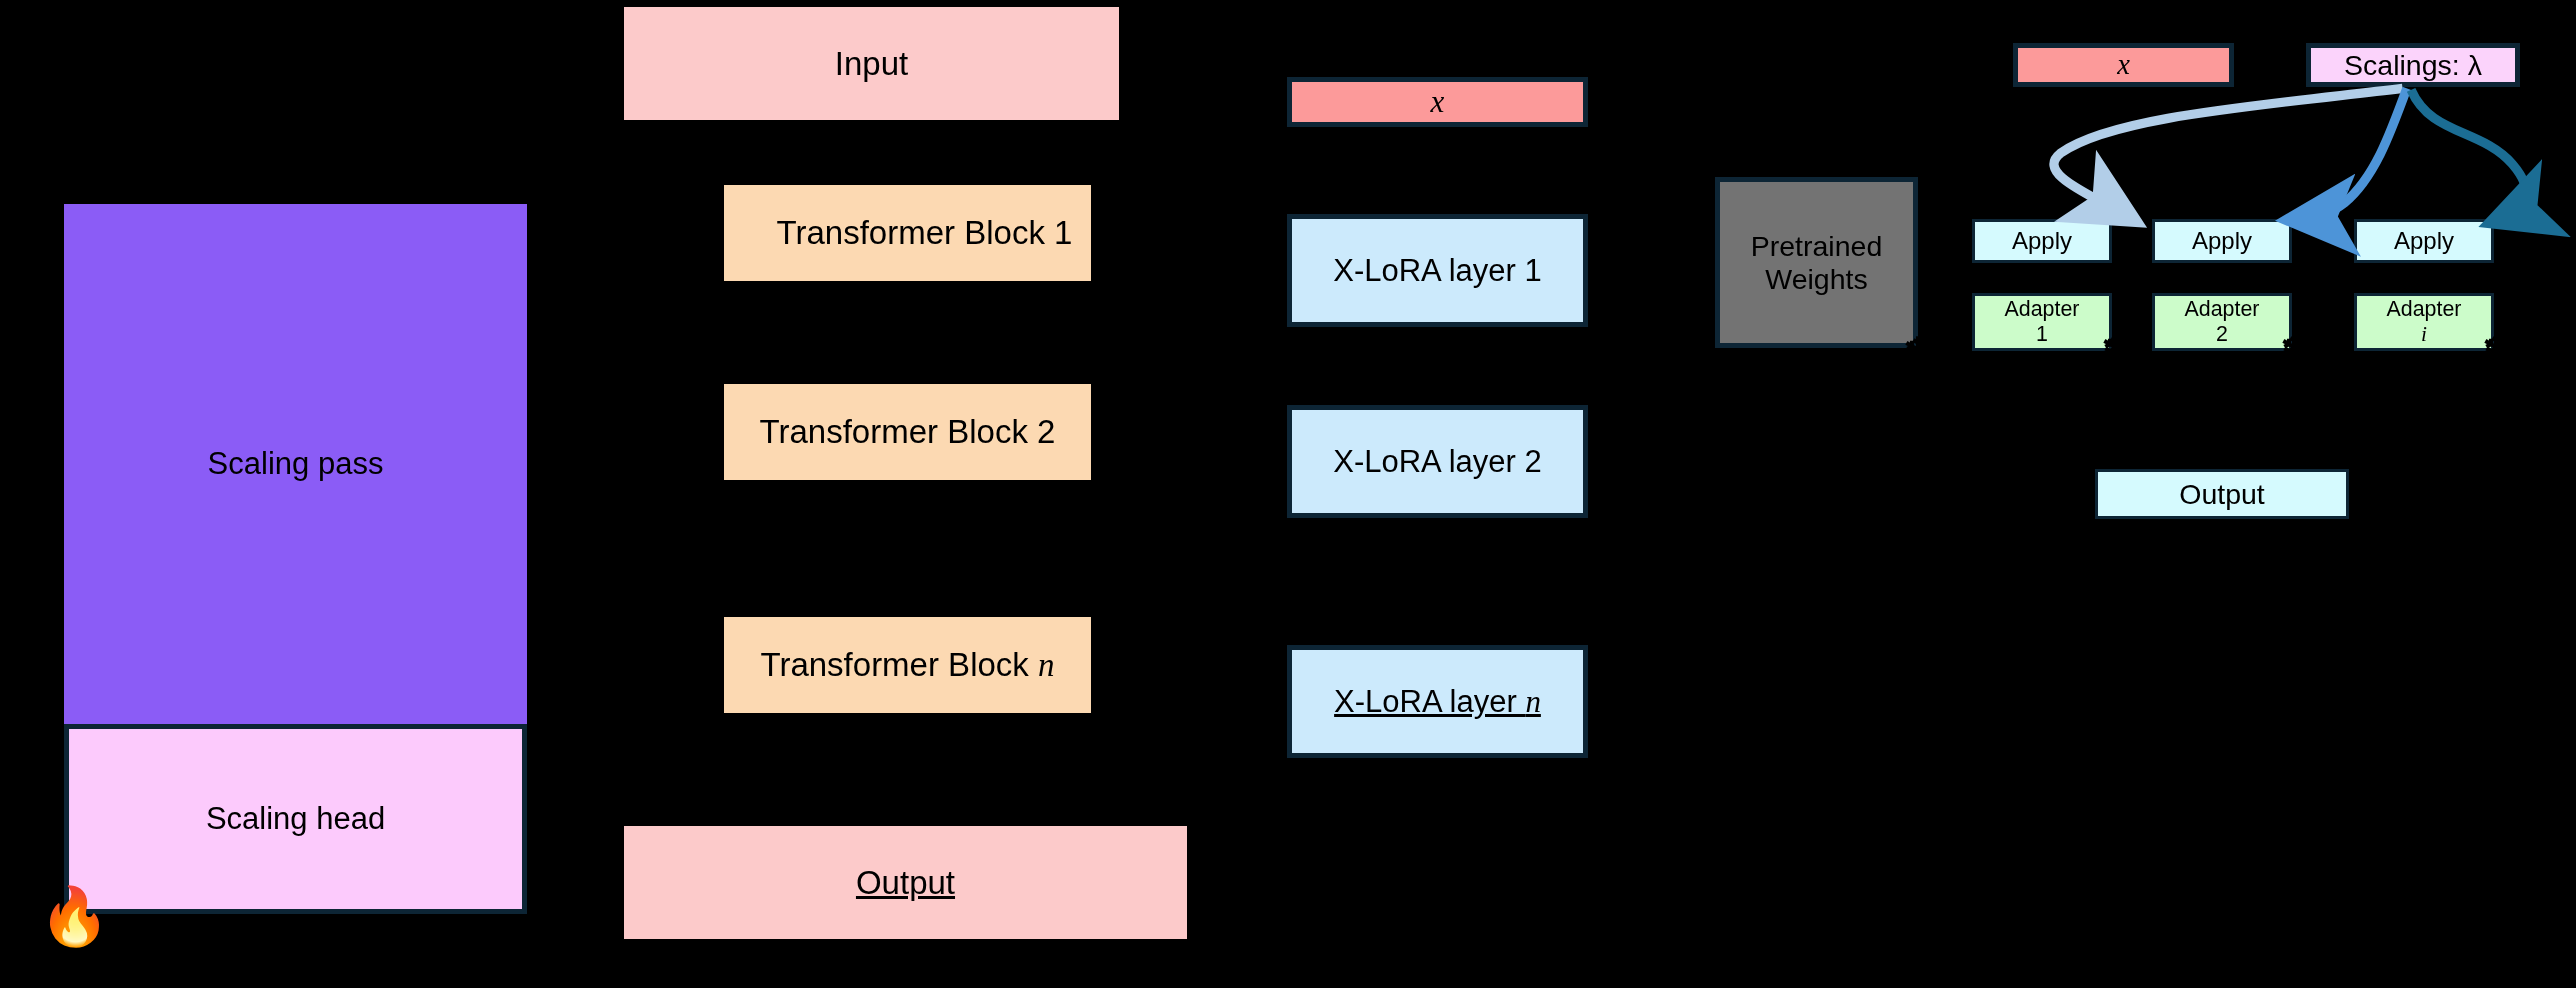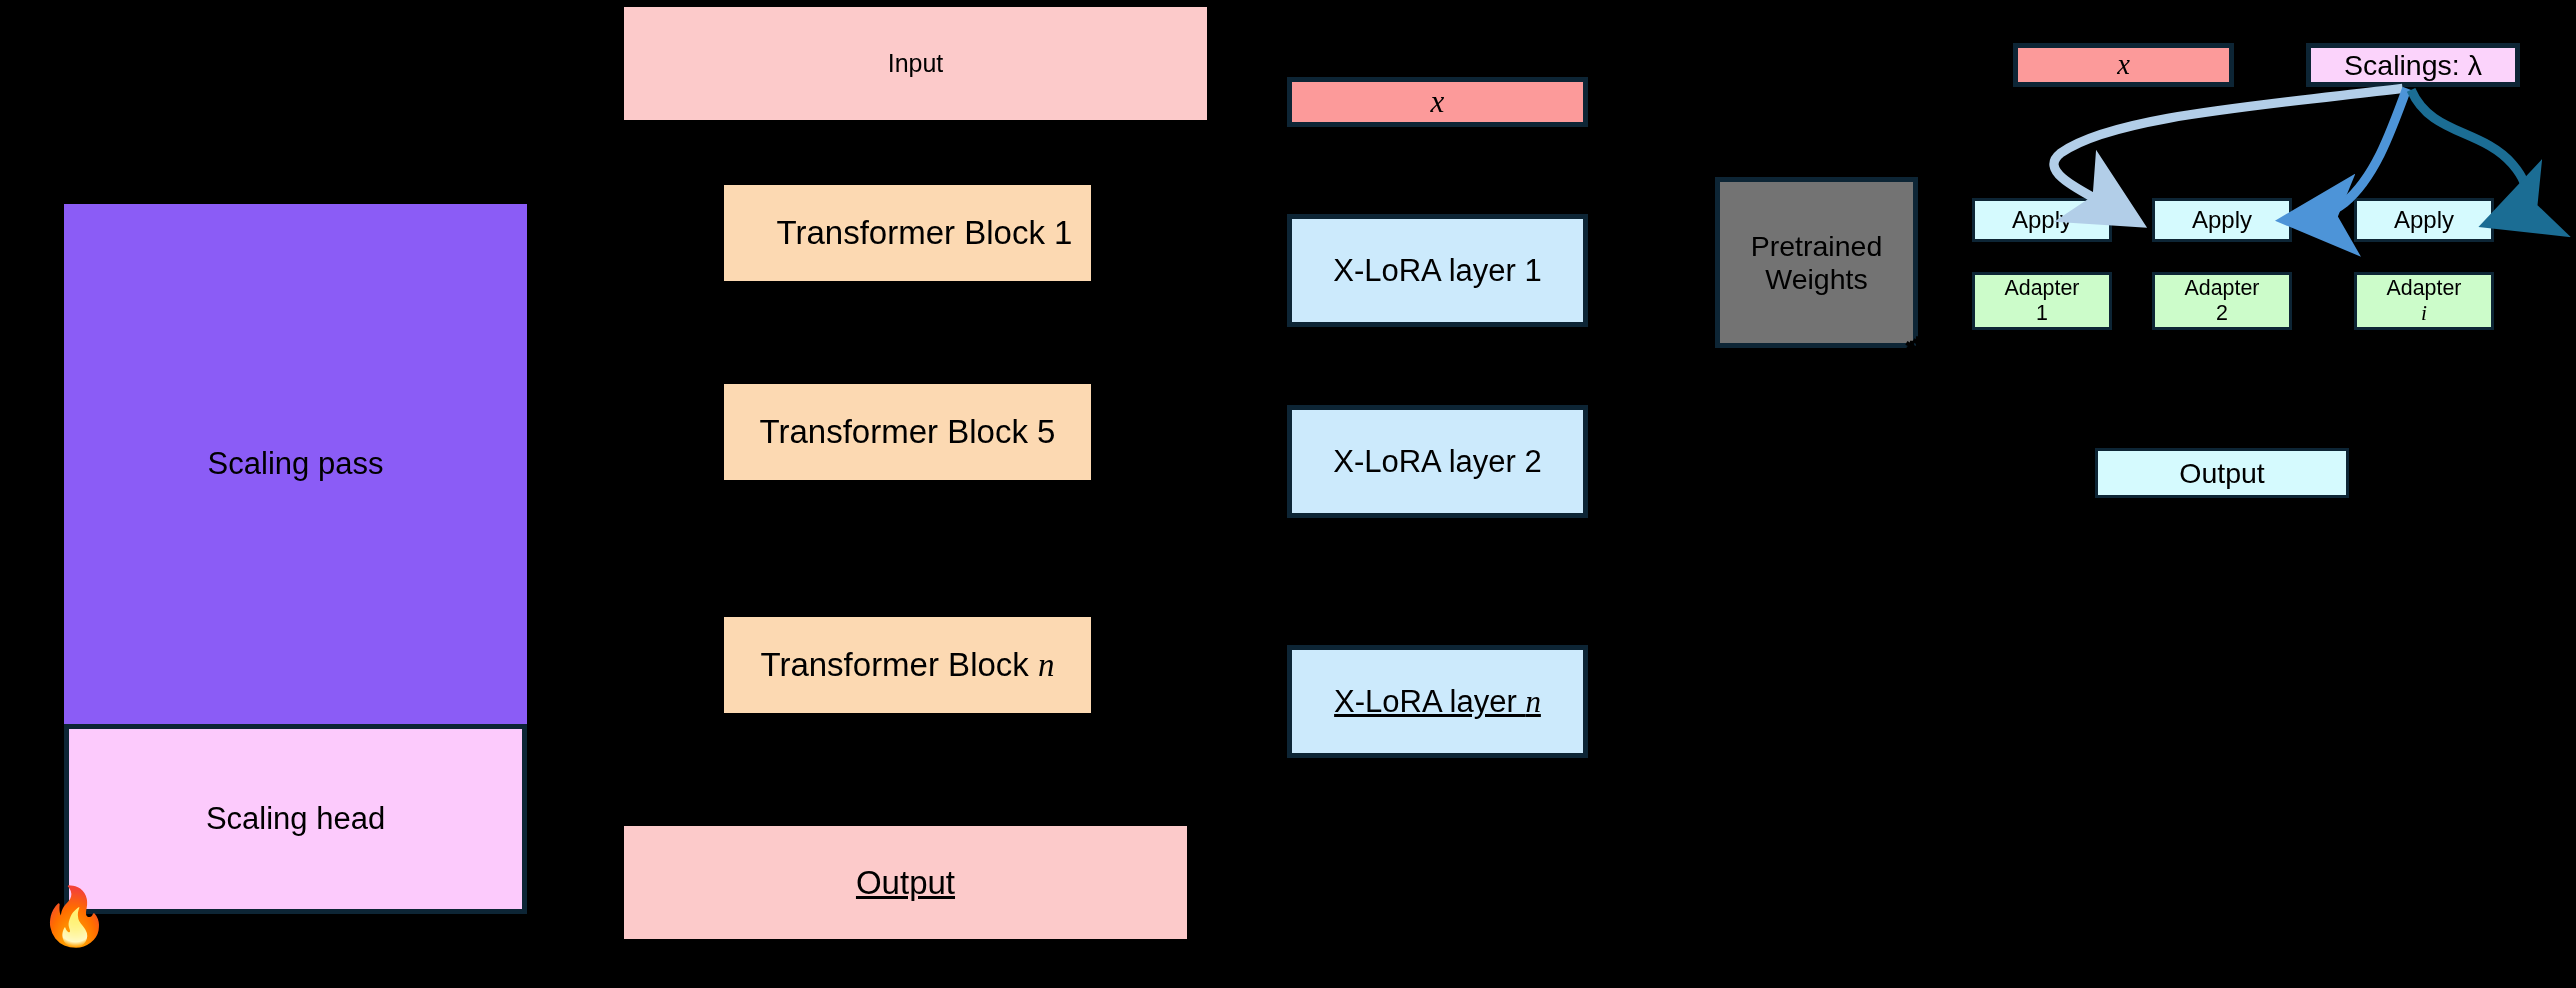--- a/index.html
+++ b/index.html
@@ -24,20 +24,21 @@
     text-align: center;
     color: #000000;
     line-height: 1.15;
     white-space: pre-line;
   }
   .bordered {
     border: 5px solid #0d2535;
   }
   .thin-bordered {
     border: 3.6px solid #0d2535;
+    margin-top: 21px;
   }
 
   
   #scaling-pass {
     left: 64px; top: 204px; width: 463px; height: 520px;
     background: #8b5cf6;
     font-size: 31px;
   }
   #scaling-head {
     left: 64px; top: 724px; width: 463px; height: 190px;
@@ -48,23 +49,23 @@
     position: absolute;
     left: 44px; top: 877px;
     width: 61px; height: 78px;
     font-size: 57px;
     line-height: 1;
     display: flex; align-items: center; justify-content: center;
   }
 
   
   #input-box {
-    left: 624px; top: 7.1px; width: 583px; height: 113px;
+    left: 624px; top: 7.1px; width: 495px; height: 113px;
     background: #fccaca;
-    font-size: 25px;
+    font-size: 33px;
   }
   .tblock {
     background: #fcd9b2;
     font-size: 33px;
     left: 724px; width: 367px; height: 96px;
   }
   #tblock-1 { top: 185px; padding-left: 34px; }
   #tblock-2 { top: 384px; }
   #tblock-n { top: 617px; }
   #output-box {
@@ -159,21 +160,21 @@
   <div class="box" id="scaling-pass">Scaling pass</div>
 
   <div class="box bordered" id="scaling-head">Scaling head</div>
 
   <div id="flame-icon">🔥</div>
 
   <div class="box" id="input-box">Input</div>
 
   <div class="box tblock" id="tblock-1">Transformer Block 1</div>
 
-  <div class="box tblock" id="tblock-2">Transformer Block 5</div>
+  <div class="box tblock" id="tblock-2">Transformer Block 2</div>
 
   <div class="box tblock" id="tblock-n"><span>Transformer Block&nbsp;<span class="italic">n</span></span></div>
 
   <div class="box" id="output-box">Output</div>
 
   <div class="box bordered" id="x-top"><span class="italic">x</span></div>
 
   <div class="box bordered xlora" id="xlora-1">X-LoRA layer 1</div>
 
   <div class="box bordered xlora" id="xlora-2">X-LoRA layer 2</div>

